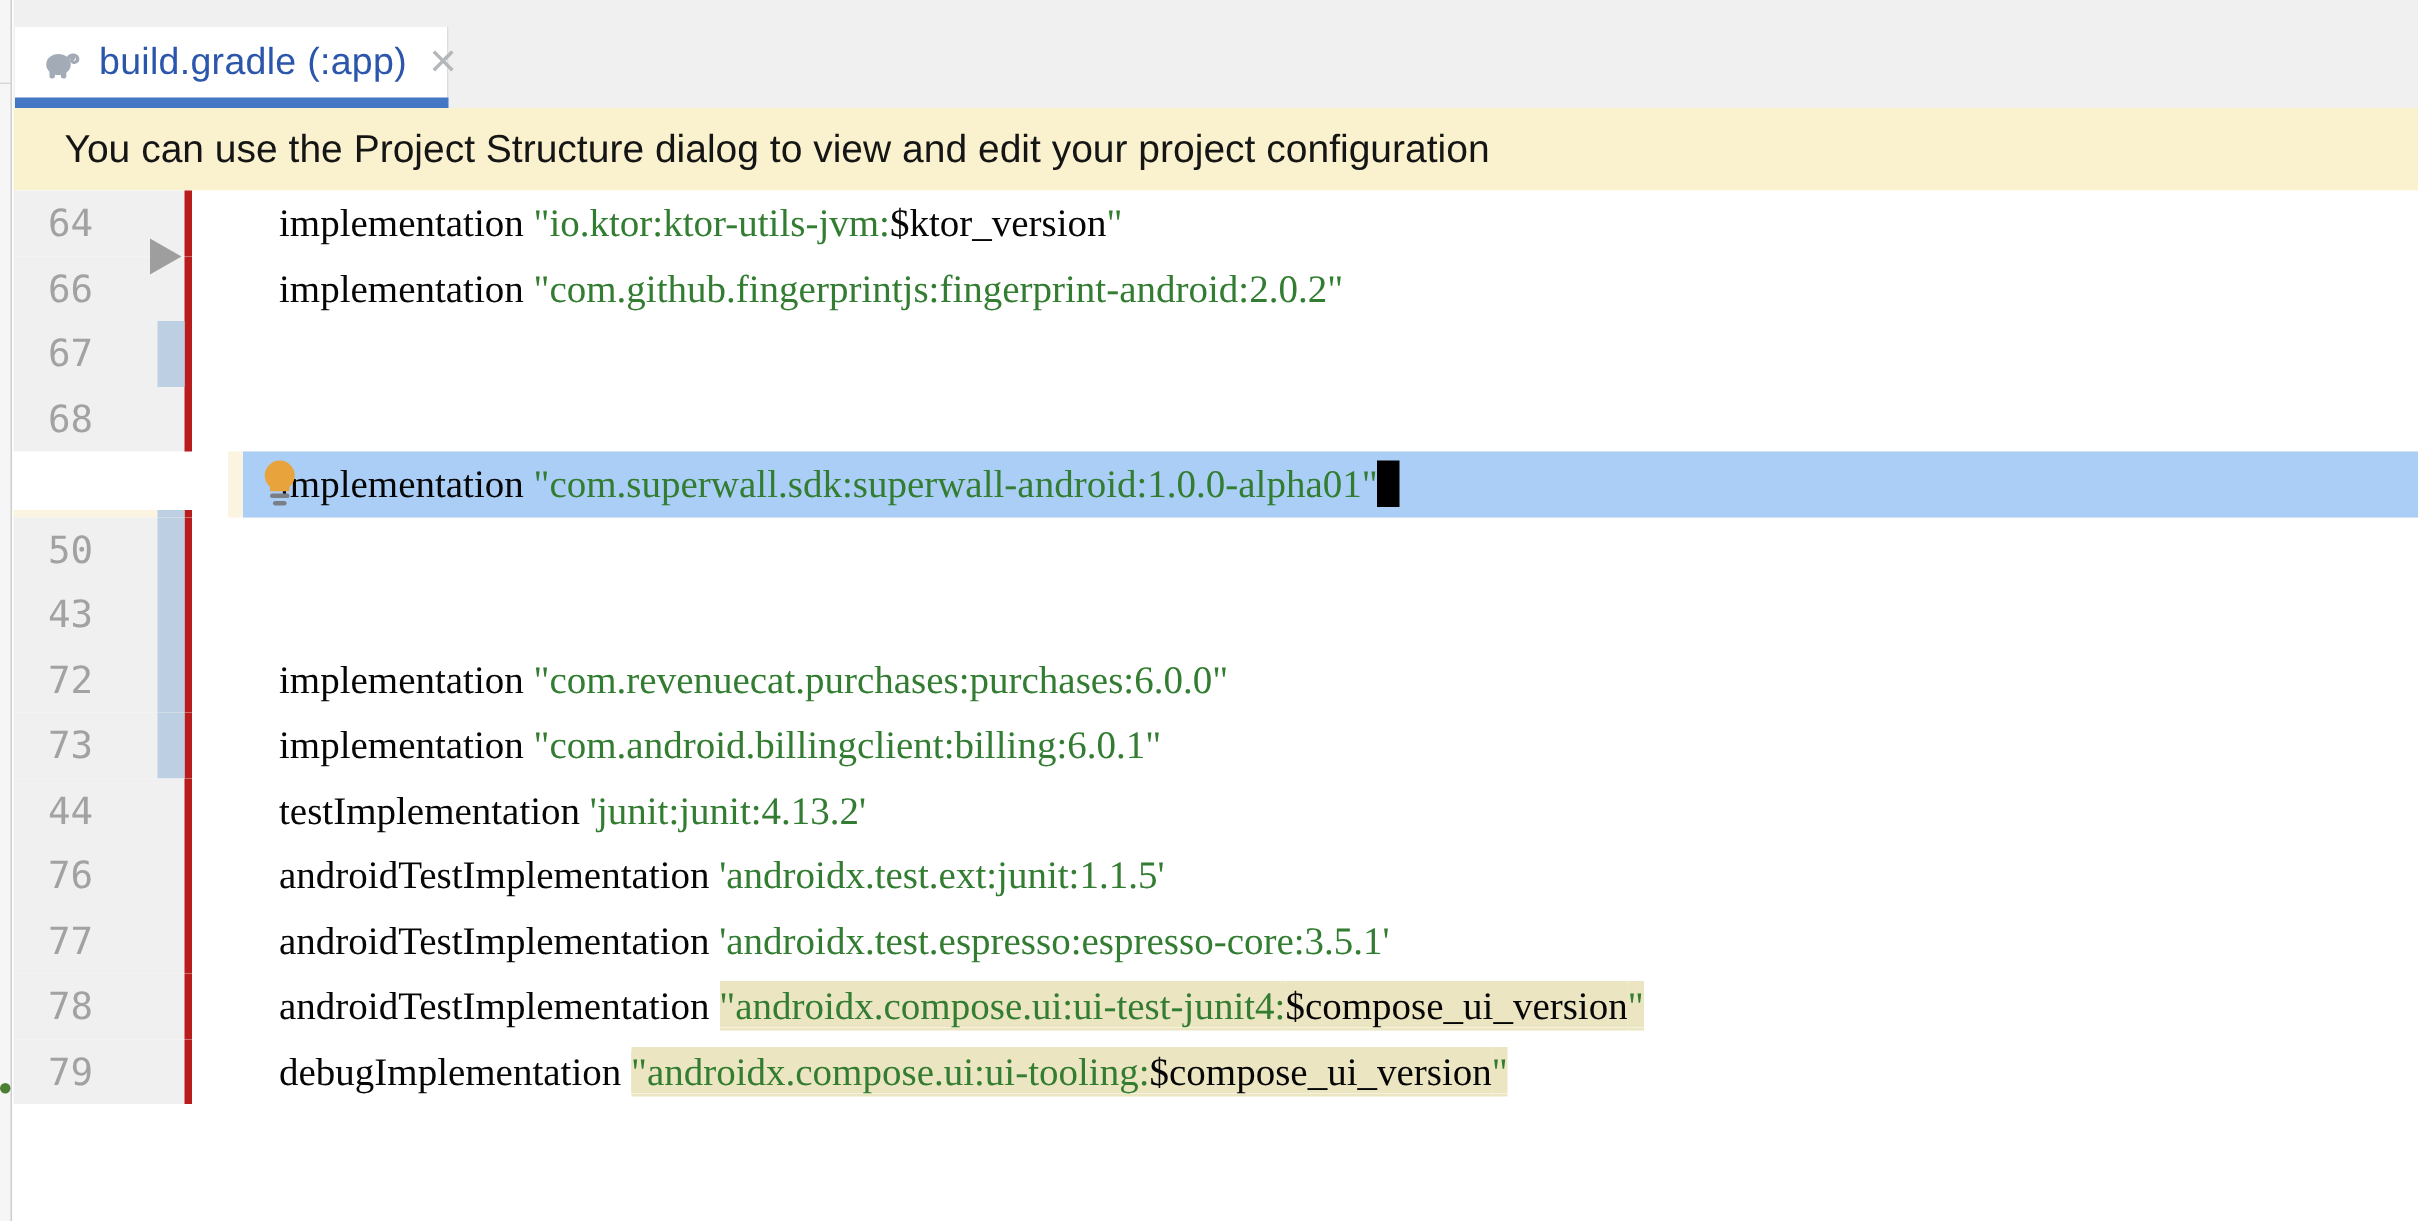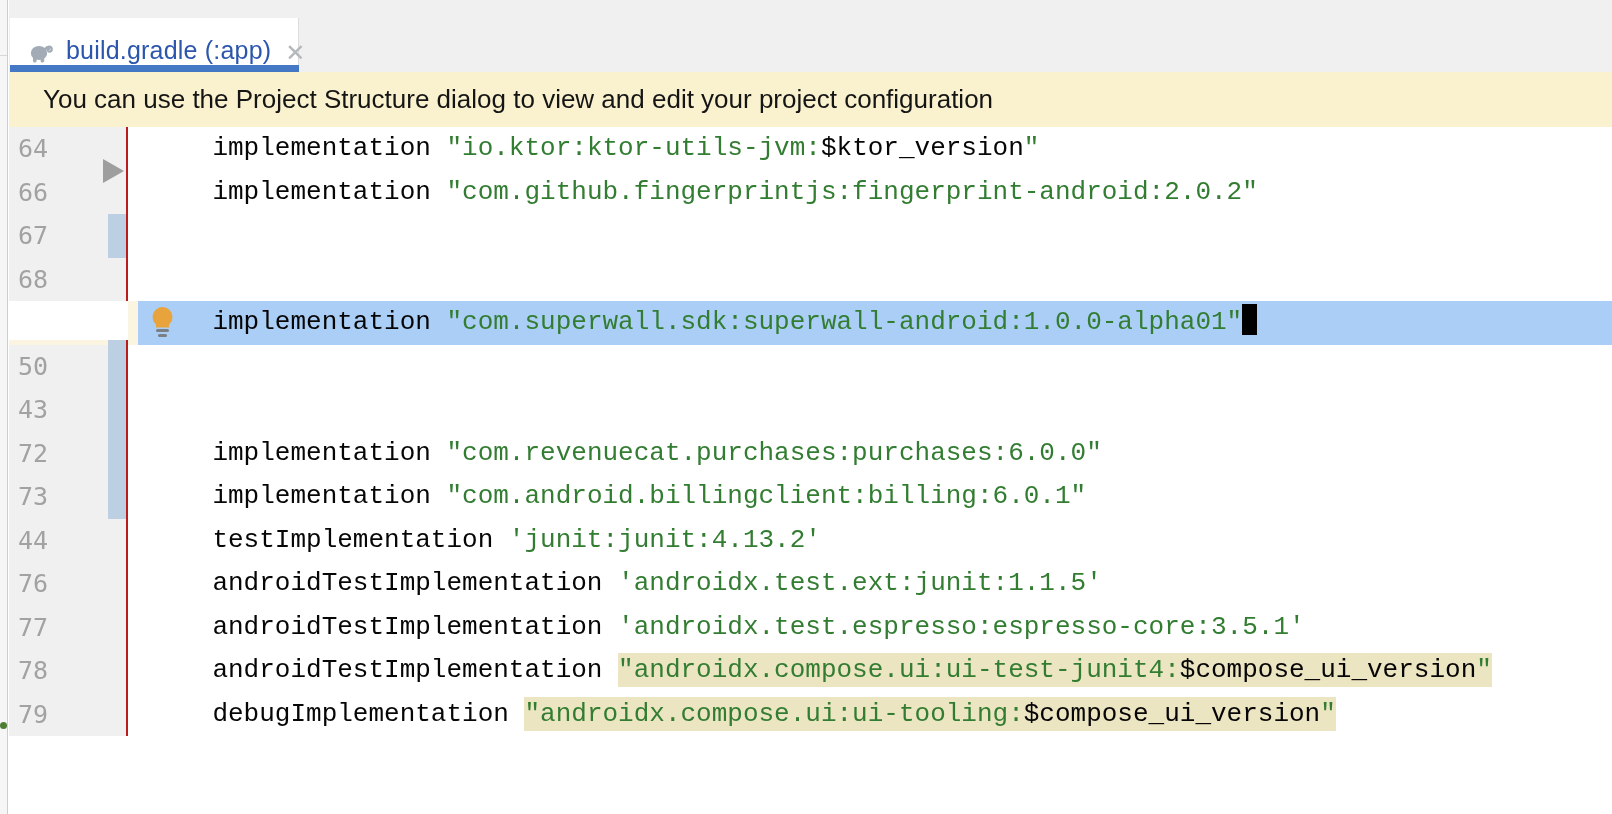--- a/index.html
+++ b/index.html
@@ -18,43 +18,43 @@
     border-right:1px solid #CDCDCD;z-index:6;}
   .left-strip .tabbar-edge-line{position:absolute;left:0;right:0;top:55px;height:1px;background:#D8D8D8;}
   .green-dot{position:absolute;left:0px;top:722px;width:7px;height:7px;border-radius:50%;
     background:#4C7F33;z-index:7;}
 
   .main{position:absolute;left:9px;top:0;right:0;bottom:0;}
 
   
   .tabbar{position:relative;height:72px;background:#F0F0F0;}
   .tab{position:absolute;left:1px;top:18px;width:289px;height:47px;background:#FFFFFF;
-    border-right:1px solid #DCDCDC;display:flex;align-items:flex-end;padding:0 12px 0 18px;cursor:default;}
+    border-right:1px solid #DCDCDC;display:flex;align-items:center;padding:0 12px 0 18px;cursor:default;}
   .tab-title{font-size:25px;color:var(--tab-text);white-space:nowrap;letter-spacing:.2px;}
   .tab .icon-wrap{width:27px;height:27px;margin-right:11px;flex:none;display:flex;align-items:center;}
   .tab-close{margin-left:14px;font-size:24px;color:#B5B8BB;line-height:1;cursor:pointer;}
   .tab-underline{position:absolute;left:1px;top:65px;width:289px;height:7px;background:var(--accent-blue);}
 
   
   .banner{height:55px;background:var(--banner-bg);display:flex;align-items:center;
     padding-left:34px;font-size:26px;color:#151515;}
 
   
   .editor{position:relative;background:#fff;}
   .row{display:flex;height:43.5px;position:relative;}
-  .gutter{flex:none;width:119px;background:var(--gutter-bg);border-right:2px solid #b91c1c;
+  .gutter{flex:none;width:119px;background:var(--gutter-bg);border-right:5px solid #b91c1c;
     position:relative;font-family:"DejaVu Sans Mono","Liberation Mono",monospace;
-    font-size:25px;line-height:43.5px;color:var(--line-num);padding-left:9px;}
+    font-size:25px;line-height:43.5px;color:var(--line-num);padding-left:23px;}
   .row.selected .gutter{background:var(--sel-gutter);margin-top:39px;}
   .changebar{position:absolute;right:0;top:0;bottom:0;width:18px;background:var(--change-bar);}
   .runmarker{position:absolute;right:2px;top:-12px;width:0;height:0;
     border-left:21px solid #9E9E9E;border-top:12px solid transparent;border-bottom:12px solid transparent;}
   .code{flex:1;position:relative;white-space:pre;
-    font-family:Liberation Mono, monospace;
-    font-size:26px;line-height:43.5px;color:#060606;padding-left:22px;}
+    font-family:Liberation Serif, serif;
+    font-size:26px;line-height:43.5px;color:#060606;padding-left:8px;margin-left:24px;}
   .row.selected .code{background:var(--sel-gutter);}
   .sel-overlay{position:absolute;left:10px;right:0;top:0;bottom:0;background:var(--selection);}
   .code .toks{position:relative;z-index:2;}
   .tok-s{color:var(--string-green);}
   .tok-p{color:#060606;}
   .tok-sh{color:var(--string-green);background:var(--hl-khaki);box-shadow:0 -2px 0 var(--hl-khaki),0 2px 0 var(--hl-khaki);}
   .tok-ph{color:#060606;background:var(--hl-khaki);box-shadow:0 -2px 0 var(--hl-khaki),0 2px 0 var(--hl-khaki);}
   .caret{display:inline-block;width:15px;height:31px;background:var(--caret);
     vertical-align:middle;margin-top:-5px;}
   .bulb{position:absolute;left:21px;top:50%;transform:translateY(-50%);z-index:3;width:27px;height:33px;}

